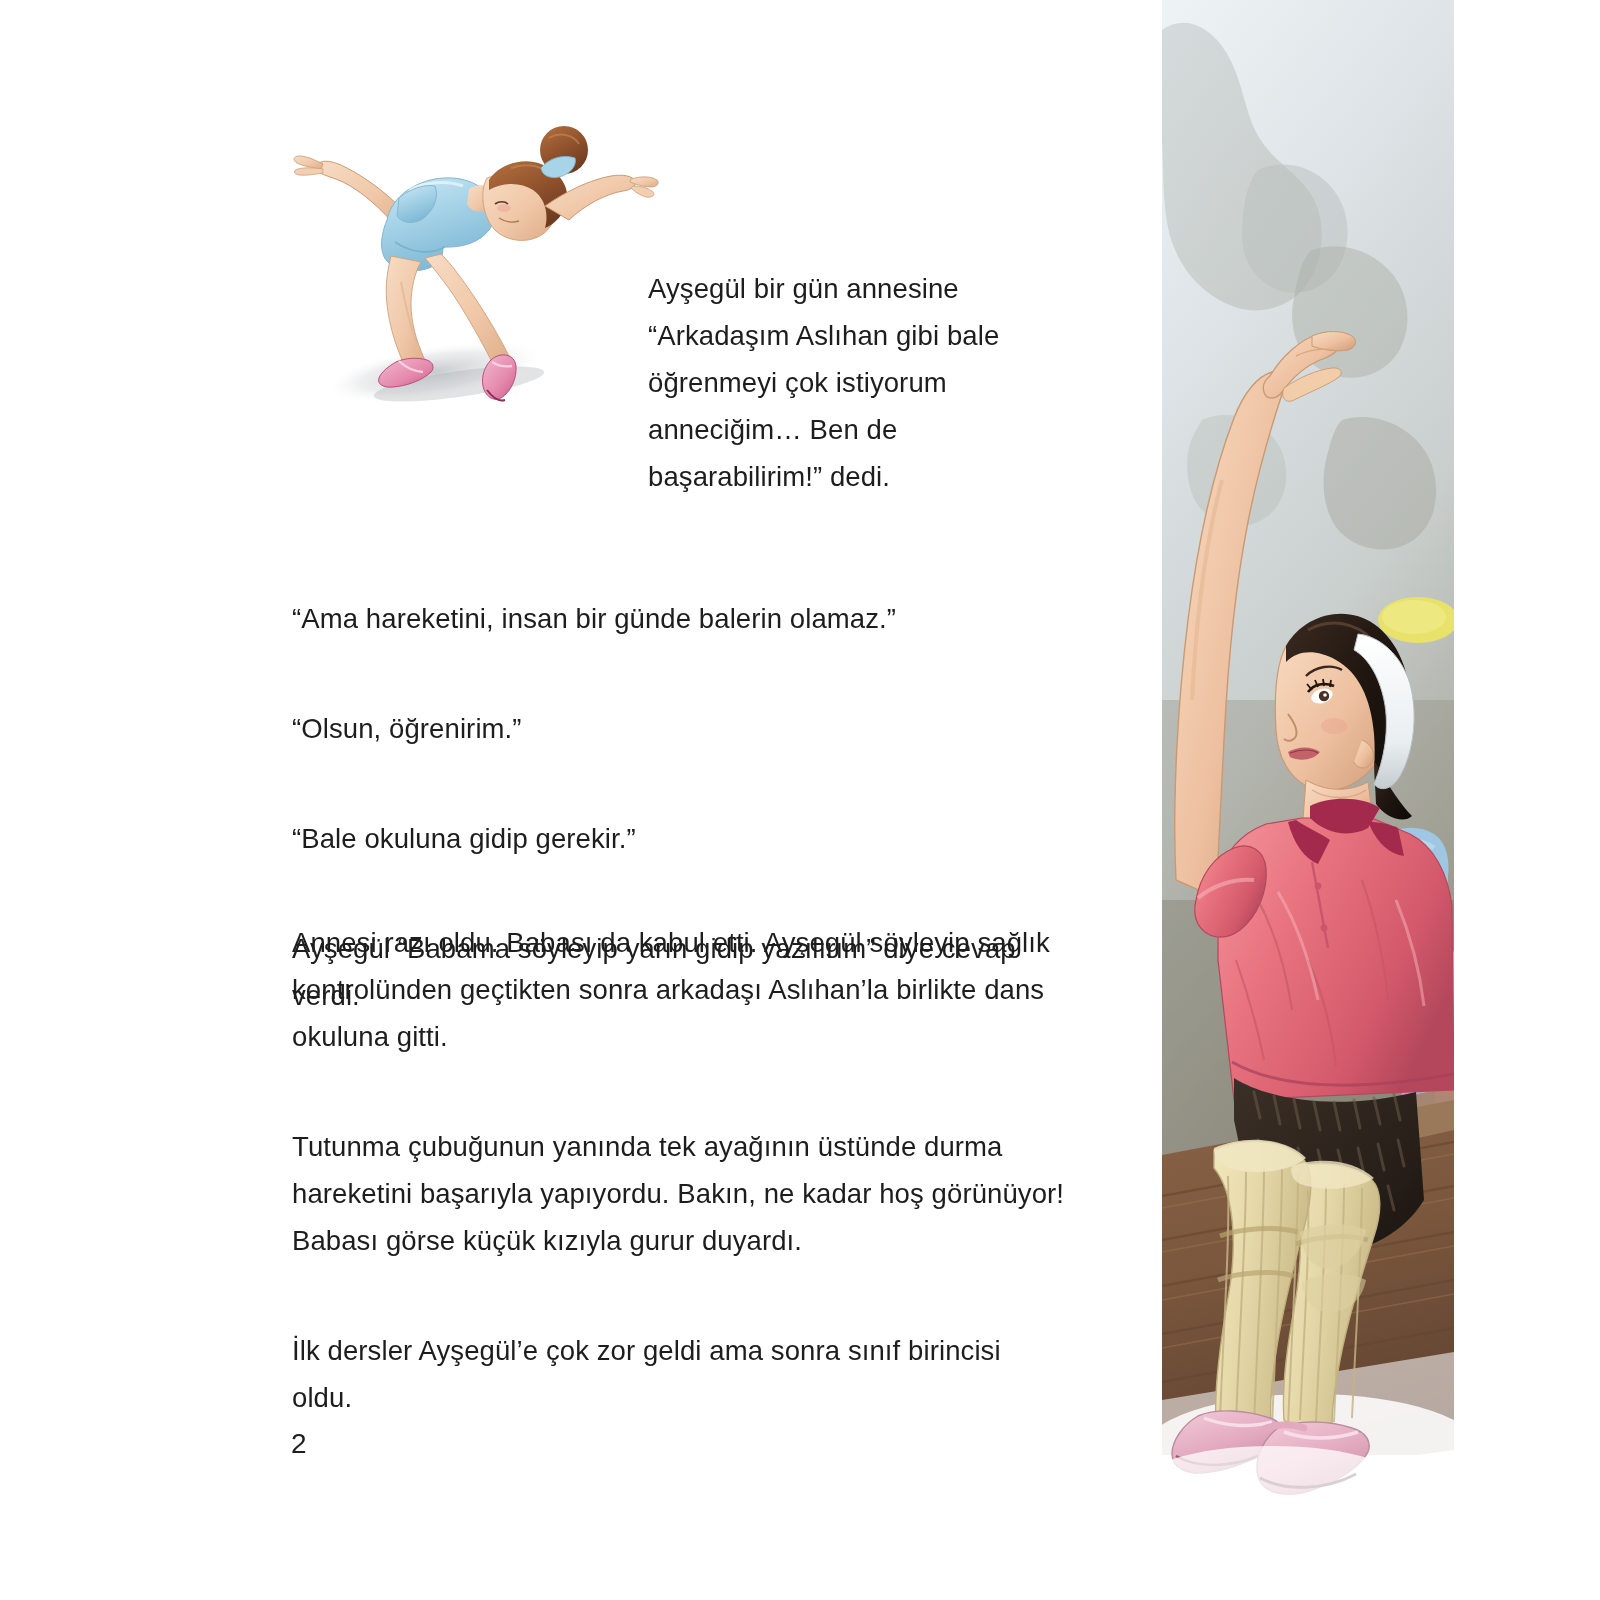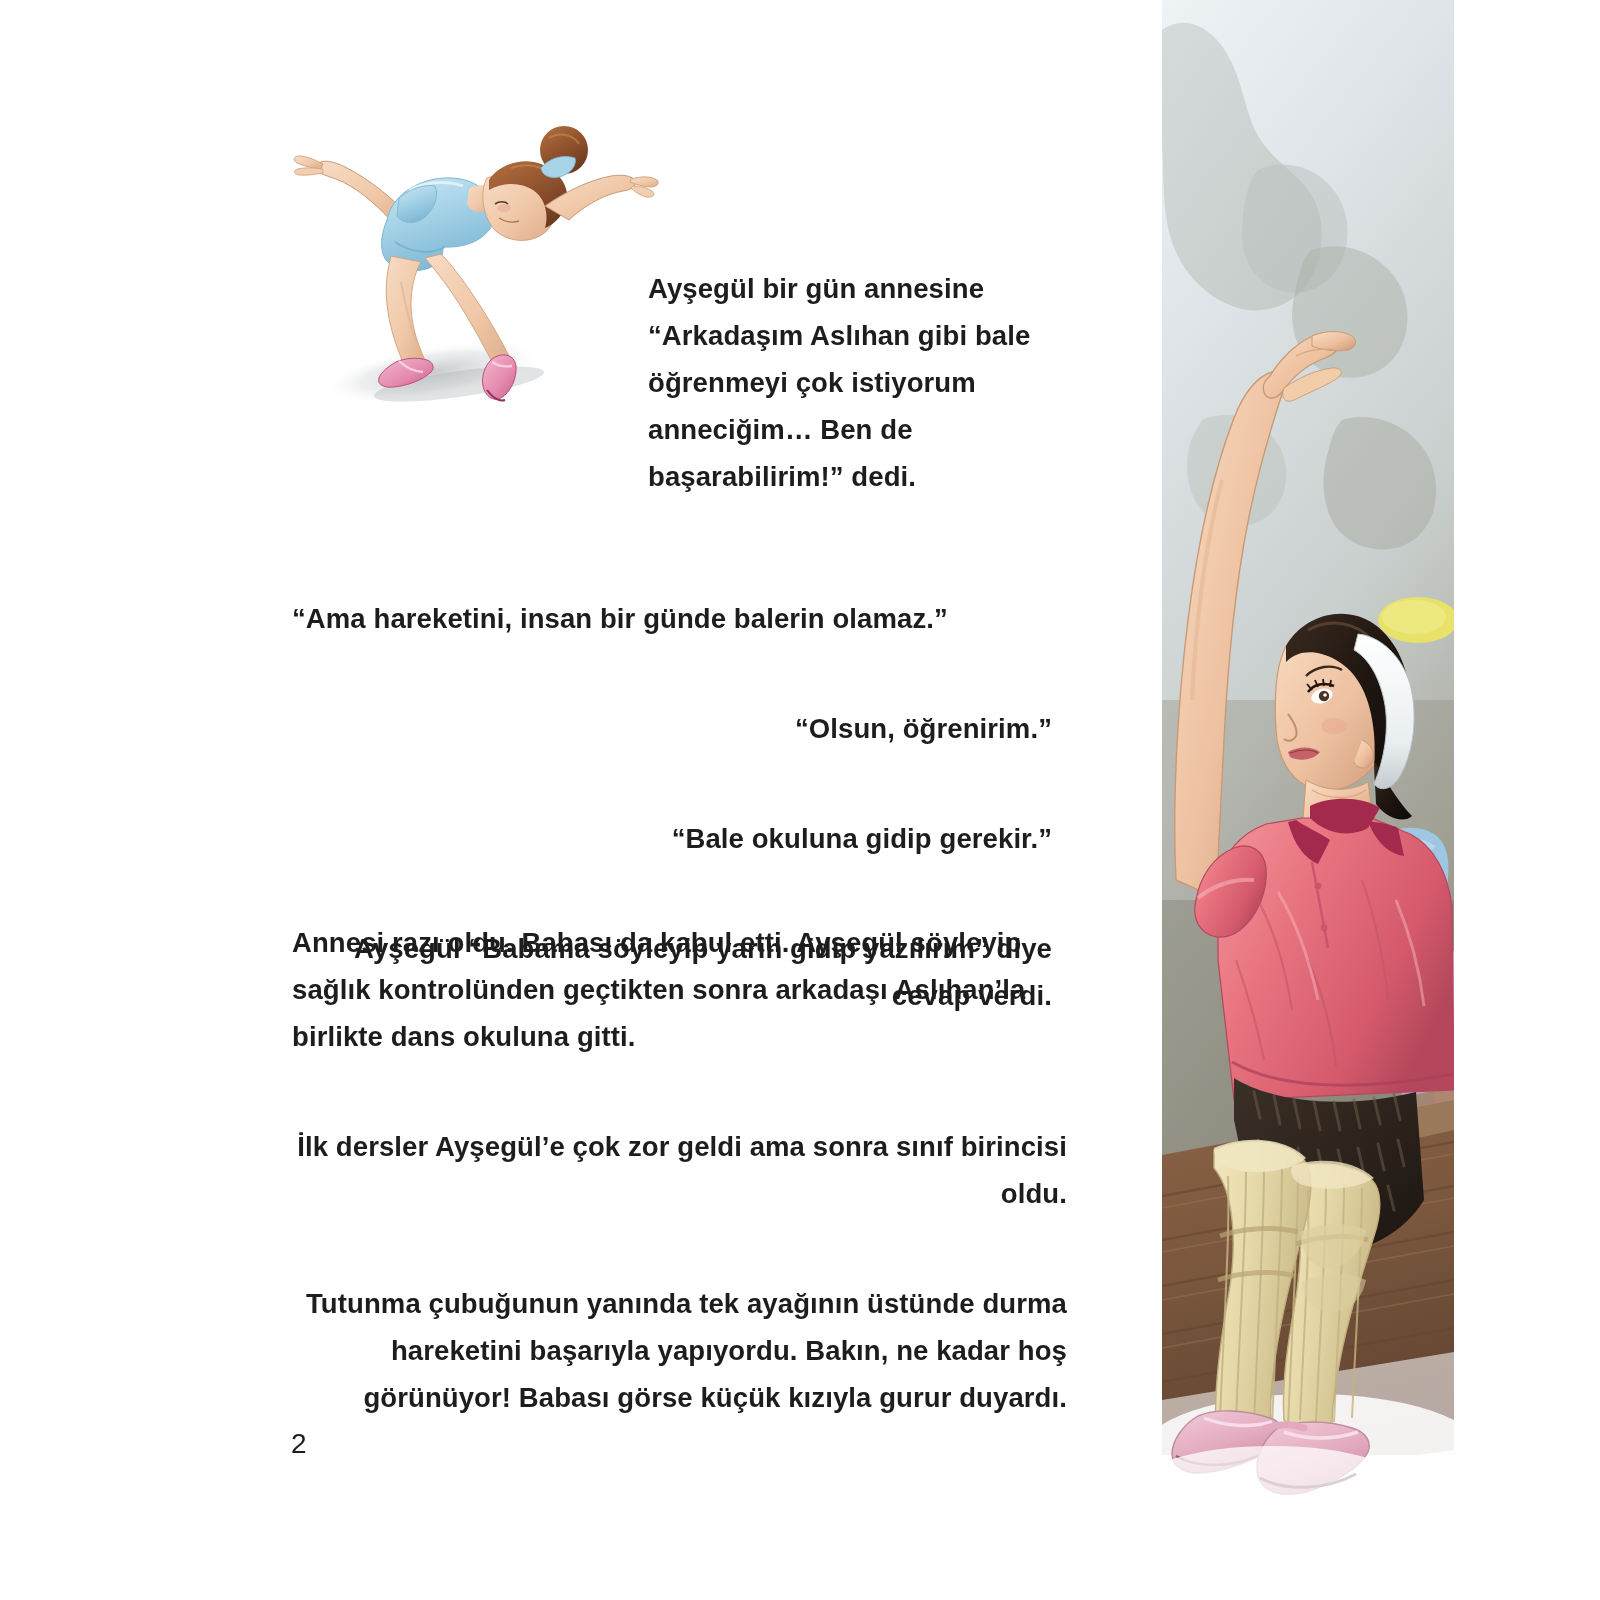--- a/index.html
+++ b/index.html
@@ -33,39 +33,38 @@
   }
 
   
   .para {
     position: absolute;
     font-size: 27.5px;
     line-height: 47px;
     letter-spacing: 0.1px;
     color: #1d1d1d;
     white-space: pre-line;
-    font-weight: bold;
   }
   #para-intro {
     left: 648px;
     top: 218px;
     width: 400px;
   }
   #para-dialogue {
     left: 292px;
     top: 548px;
     width: 760px;
   }
   #para-body {
     left: 292px;
     top: 872px;
     width: 775px;
   }
   .para .blk { display: block; }
-  .para .blk + .blk { margin-top: 16px; text-align: right; }
+  .para .blk + .blk { margin-top: 16px; }
 
   #page-number {
     position: absolute;
     left: 291px;
     top: 1428px;
     font-size: 28px;
     color: #1d1d1d;
   }
 
   
@@ -179,22 +178,22 @@
 
   <div class="para" id="para-dialogue">
     <span class="blk">“Ama hareketini, insan bir günde balerin olamaz.”</span>
     <span class="blk">“Olsun, öğrenirim.”</span>
     <span class="blk">“Bale okuluna gidip gerekir.”</span>
     <span class="blk">Ayşegül “Babama söyleyip yarın gidip yazılırım” diye cevap verdi.</span>
   </div>
 
   <div class="para" id="para-body">
     <span class="blk">Annesi razı oldu. Babası da kabul etti. Ayşegül söyleyip sağlık kontrolünden geçtikten sonra arkadaşı Aslıhan’la birlikte dans okuluna gitti.</span>
+    <span class="blk">Tutunma çubuğunun yanında tek ayağının üstünde durma hareketini başarıyla yapıyordu. Bakın, ne kadar hoş görünüyor! Babası görse küçük kızıyla gurur duyardı.</span>
     <span class="blk">İlk dersler Ayşegül’e çok zor geldi ama sonra sınıf birincisi oldu.</span>
-    <span class="blk">Tutunma çubuğunun yanında tek ayağının üstünde durma hareketini başarıyla yapıyordu. Bakın, ne kadar hoş görünüyor! Babası görse küçük kızıyla gurur duyardı.</span>
   </div>
 
   <div id="page-number">2</div>
 
   <div id="illustration-right">
     <svg viewBox="0 0 292 1530" width="292" height="1530" preserveAspectRatio="none" xmlns="http://www.w3.org/2000/svg">
       <defs>
         <linearGradient id="wallG" x1="0" y1="0" x2="0.3" y2="1">
           <stop offset="0%" stop-color="#eef3f6"></stop>
           <stop offset="30%" stop-color="#dde3e6"></stop>

